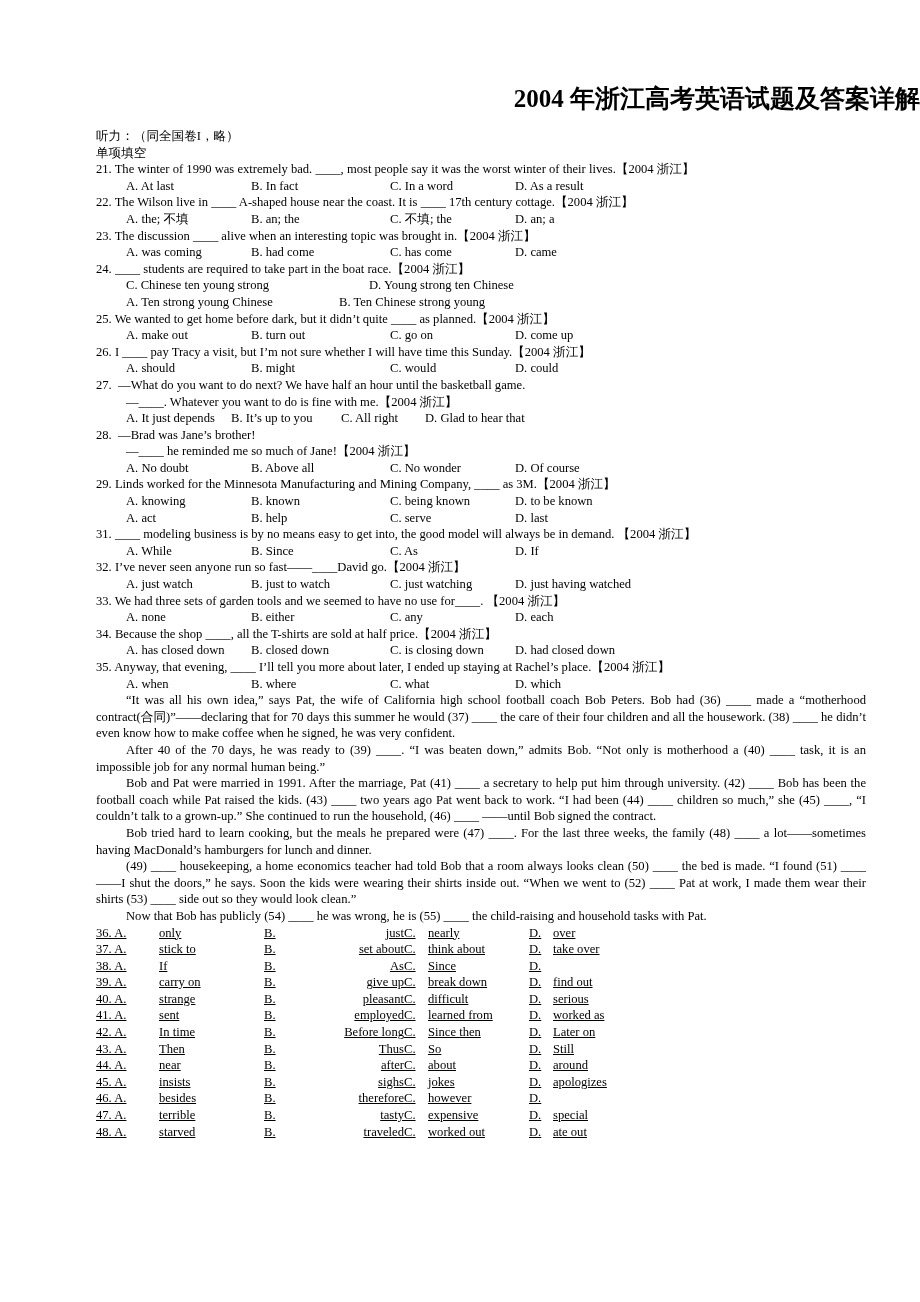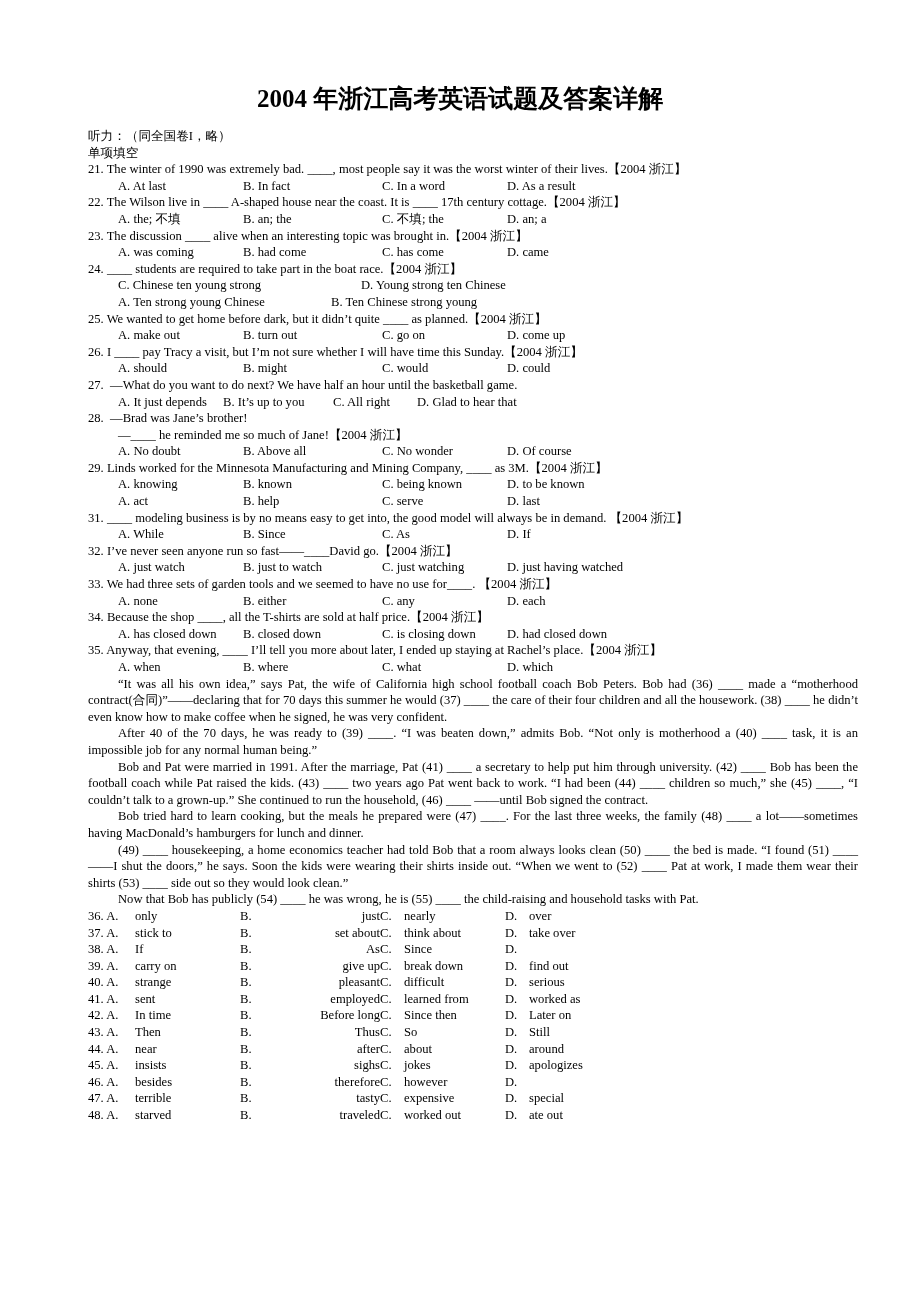--- a/index.html
+++ b/index.html
@@ -9,45 +9,45 @@
     background:#ffffff;
     color:#000;
     font-family:"Liberation Serif","DejaVu Serif",serif;
     font-size:12.6px;
     line-height:16.6px;
     overflow:hidden;
     margin:0 auto;
   }
   .title{
     position:absolute;top:84px;left:0;width:920px;
-    text-align:center;
+    text-align:right;
     font-size:25px;line-height:30px;
     font-weight:bold;
     white-space:nowrap;
   }
   .body{
-    position:absolute;left:88px;top:128px;width:770px;
+    position:absolute;left:96px;top:128px;width:770px;
   }
   .line{white-space:pre-wrap;}
   .stem-line{white-space:pre-wrap;}
   .stem-line.indent{padding-left:30px;}
   .opt-row{display:flex;padding-left:30px;align-items:center;}
   .opt{flex:0 0 auto;white-space:pre;}
   .opt-row.std  .c0{width:125px}
   .opt-row.std  .c1{width:139px}
   .opt-row.std  .c2{width:125px}
   .opt-row.tight .c0{width:105px}
   .opt-row.tight .c1{width:110px}
   .opt-row.tight .c2{width:84px}
   .opt-row.pair  .c0{width:213px}
   .opt-row.pair2 .c0{width:243px}
   .cloze-para{text-align:justify;text-indent:30px;white-space:normal;}
-  .tbl-row{display:flex;white-space:pre;}
+  .tbl-row{display:flex;white-space:pre;text-decoration:underline;}
   .tbl-row .t0{flex:0 0 47px;}
-  .tbl-row .t1{flex:0 0 105px;}
+  .tbl-row .t1{flex:0 0 105px;margin-left:16px;}
   .tbl-row .t2{flex:0 0 24px;}
   .tbl-row .t3{flex:0 0 116px;text-align:right;}
   .tbl-row .t4{flex:0 0 24px;}
   .tbl-row .t5{flex:0 0 101px;}
   .tbl-row .t6{flex:0 0 24px;}
   .tbl-row .t7{flex:1 1 auto;}
 </style>
 </head>
 <body>
 
@@ -108,20 +108,21 @@
           <div class="stem-line">26. I ____ pay Tracy a visit, but I’m not sure whether I will have time this Sunday.【2004 浙江】</div>
           <div class="opt-row std">
             <span class="opt c0">A. should</span>
             <span class="opt c1">B. might</span>
             <span class="opt c2">C. would</span>
             <span class="opt c3">D. could</span>
           </div>
         </div>
         <div class="question">
           <div class="stem-line">27.  —What do you want to do next? We have half an hour until the basketball game.</div>
+          <div class="stem-line indent">—____. Whatever you want to do is fine with me.【2004 浙江】</div>
           <div class="opt-row tight">
             <span class="opt c0">A. It just depends</span>
             <span class="opt c1">B. It’s up to you</span>
             <span class="opt c2">C. All right</span>
             <span class="opt c3">D. Glad to hear that</span>
           </div>
         </div>
         <div class="question">
           <div class="stem-line">28.  —Brad was Jane’s brother!</div>
           <div class="stem-line indent">—____ he reminded me so much of Jane!【2004 浙江】</div>

